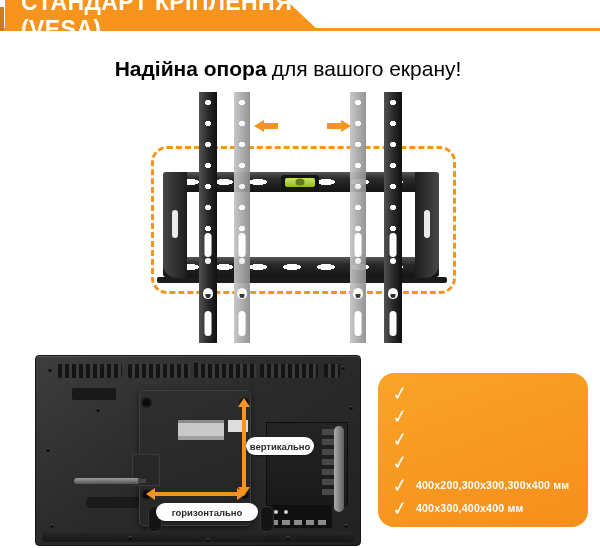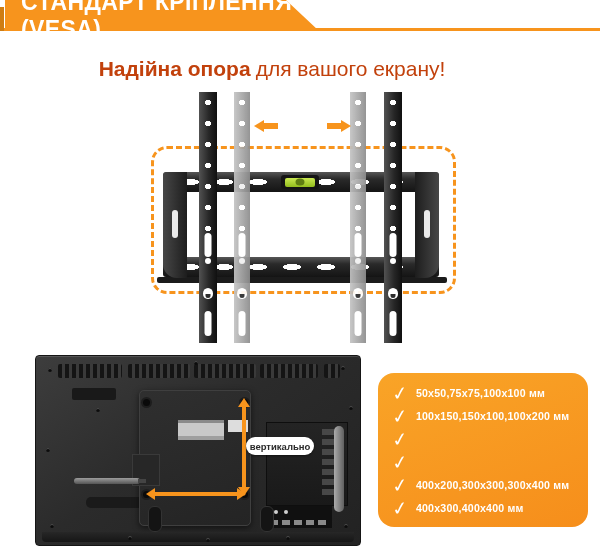--- a/index.html
+++ b/index.html
@@ -8,22 +8,22 @@
 
   
   .banner-strip{position:absolute;left:0;top:28px;width:600px;height:3px;background:#f7941d;}
   .banner-fold{position:absolute;left:0;top:7px;width:4px;height:24px;background:#cf7d13;}
   .banner-ribbon{position:absolute;left:5px;top:0;width:316px;height:31px;background:#f7941d;
     clip-path:polygon(0 0,281px 0,314px 100%,0 100%);
     display:flex;align-items:center;padding-left:16px;box-sizing:border-box;}
   .banner-ribbon span{color:#fff;font-weight:700;font-size:23px;letter-spacing:.4px;}
 
   
-  .headline{position:absolute;left:0;top:57px;width:544px;text-align:center;
-            font-size:21px;color:#c2410c;}
+  .headline{position:absolute;left:16px;top:57px;width:544px;text-align:center;
+            font-size:21px;color:#000000;}
   .headline .hl-bold{font-weight:800;}
   .headline .hl-reg{font-weight:400;margin-left:5px;}
 
   
   .dashed-box{position:absolute;left:151px;top:146px;width:305px;height:148px;
     box-sizing:border-box;border:3px dashed #f7941d;border-radius:16px;}
   .bar{position:absolute;left:163px;width:276px;height:20px;border-radius:3px;
     background:linear-gradient(#565656 0%,#2a2a2a 35%,#141414 100%);}
   .bar-top{top:172px;} .bar-bottom{top:257px;}
   .bar .bar-slots{position:absolute;left:10px;right:10px;top:6px;height:8px;
@@ -247,30 +247,29 @@
     <div class="screw sc6"></div>
     <div class="screw sc7"></div>
     <div class="screw sc8"></div>
     <div class="screw sc9"></div>
     <div class="screw sc10"></div>
     <div class="screw sc11"></div>
 
     <div class="varrow"></div>
     <div class="harrow"></div>
     <div class="pill pill-v">вертикально</div>
+    <div class="pill pill-h">горизонтально</div>
   </div>
 
   <div class="vesa">
     <div class="vesa-row">
       <span class="vcheck">✓</span>
-      <span class="vtext">50x50,75x75,100x100 мм</span>
-    </div>
-    <div class="vesa-row">
-      <span class="vcheck">✓</span>
-      <span class="vtext">100x150,150x100,100x200 мм</span>
+    </div>
+    <div class="vesa-row">
+      <span class="vcheck">✓</span>
     </div>
     <div class="vesa-row">
       <span class="vcheck">✓</span>
     </div>
     <div class="vesa-row">
       <span class="vcheck">✓</span>
     </div>
     <div class="vesa-row">
       <span class="vcheck">✓</span>
       <span class="vtext">400x200,300x300,300x400 мм</span>

